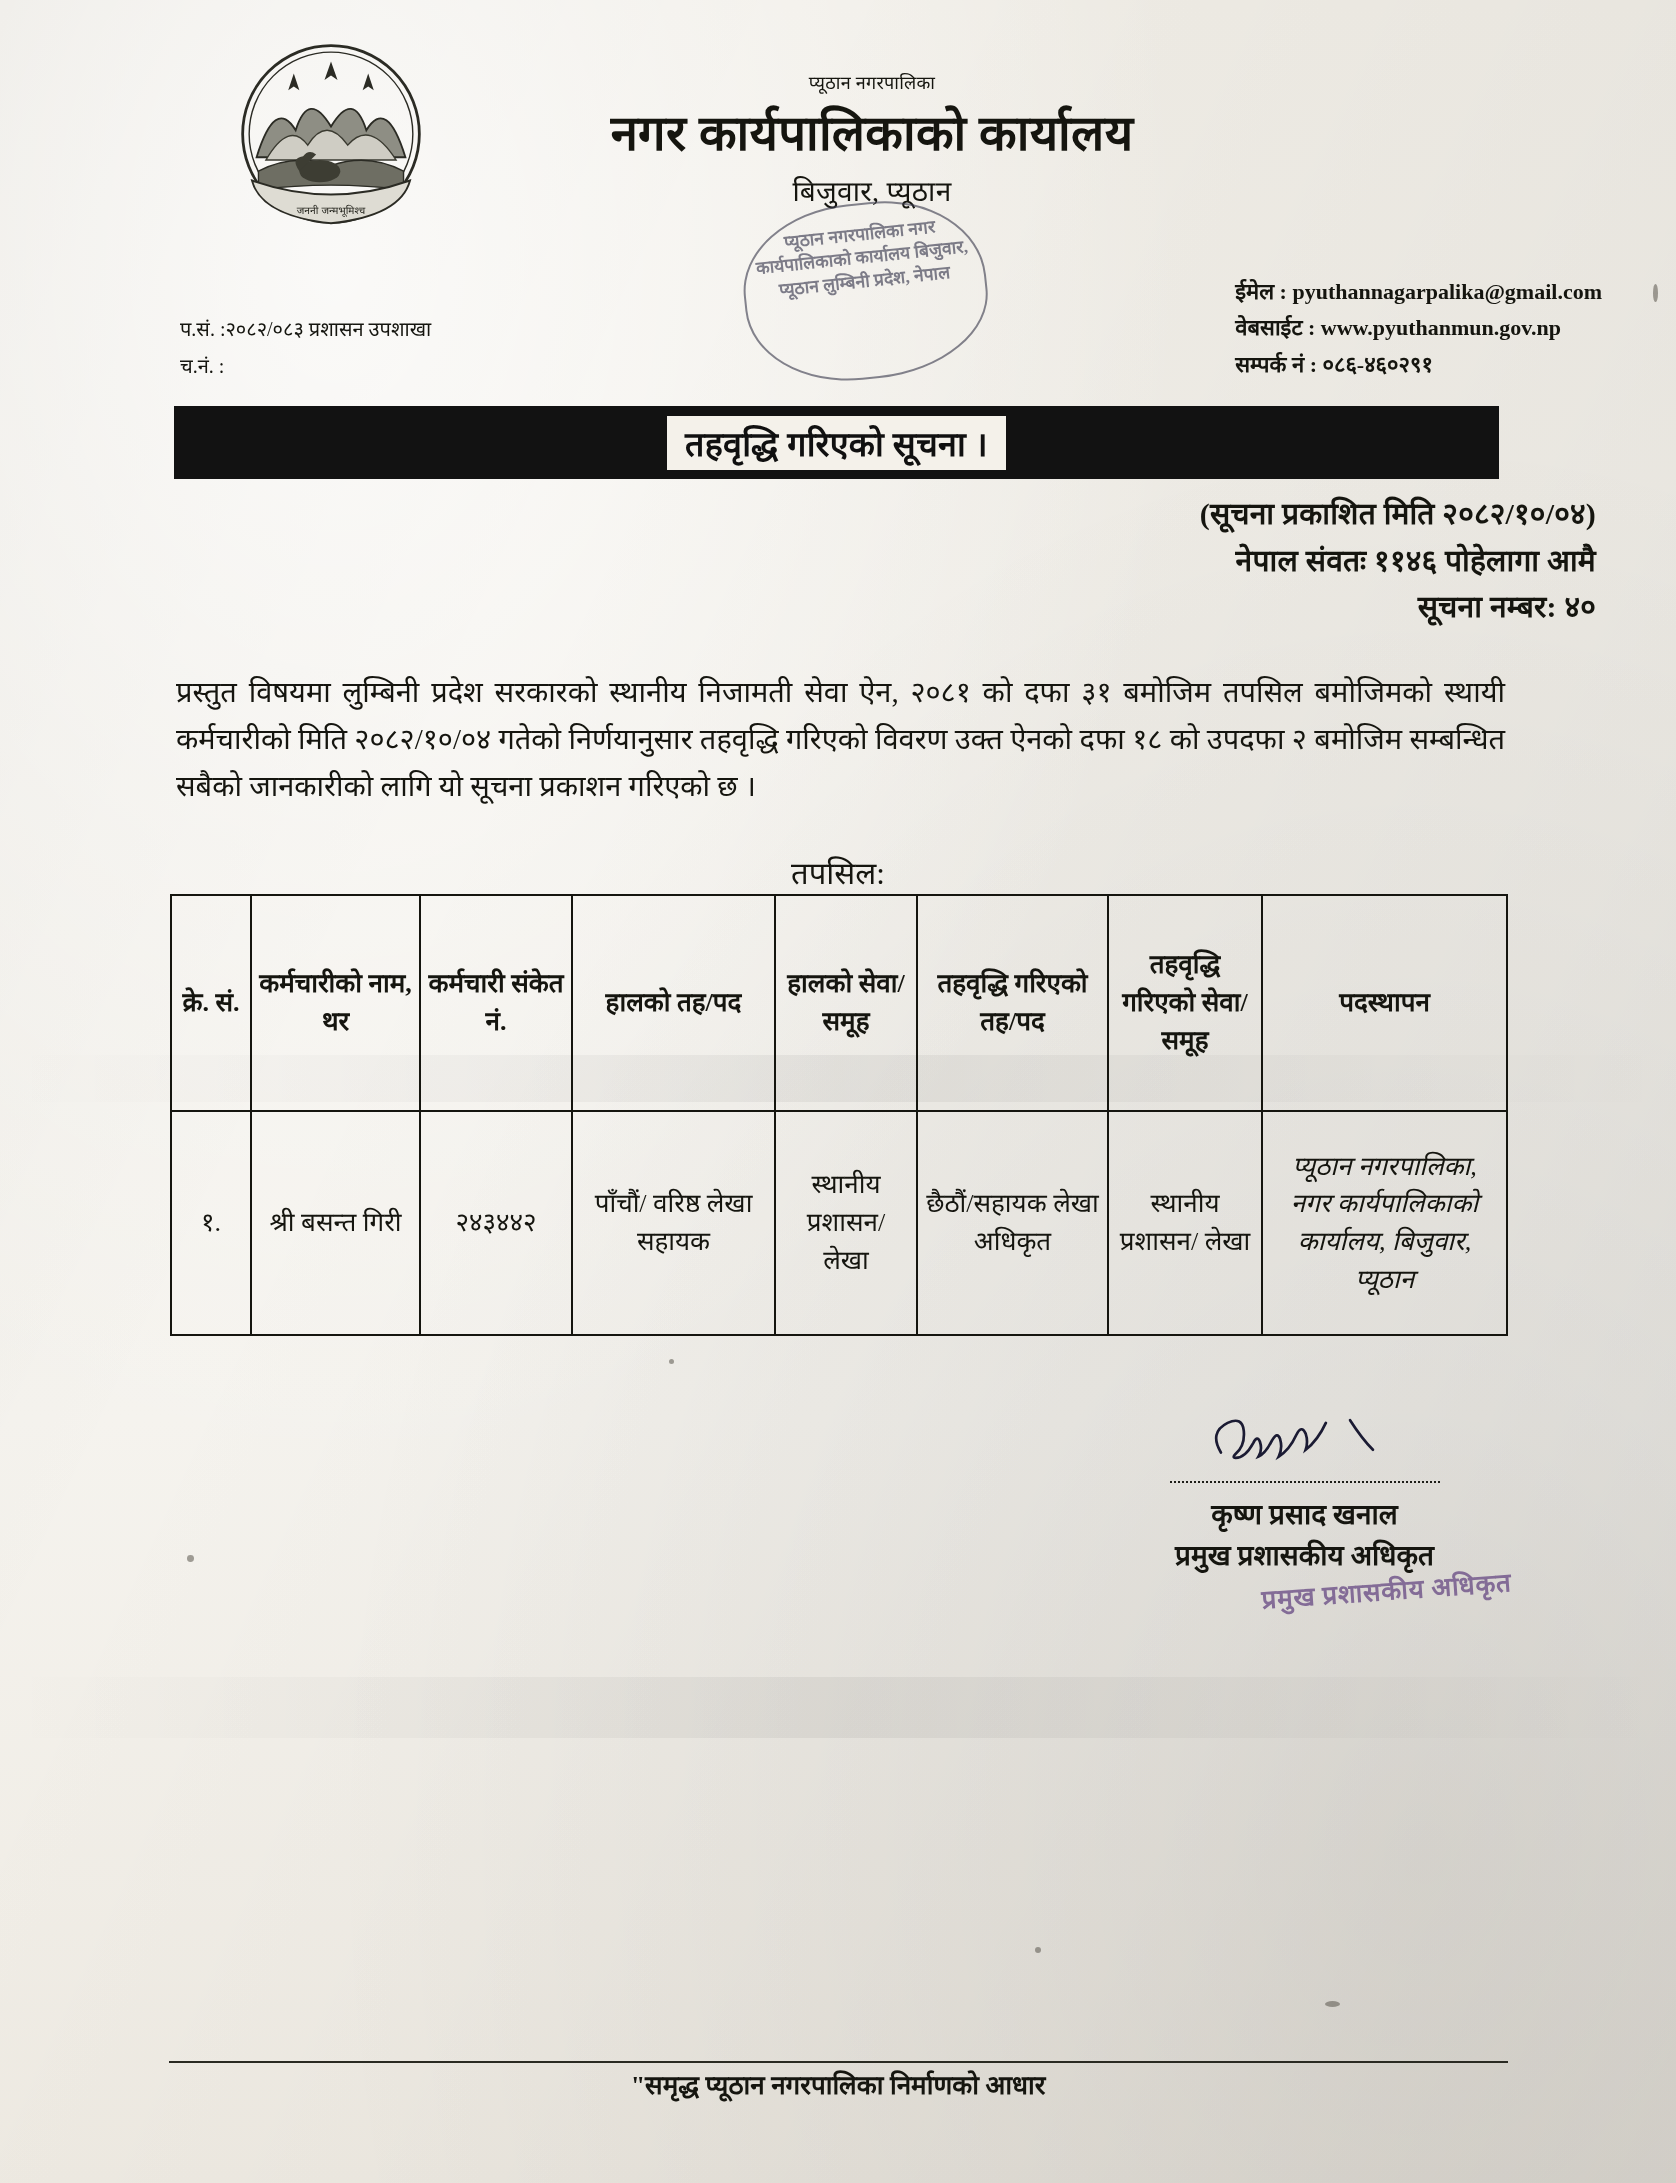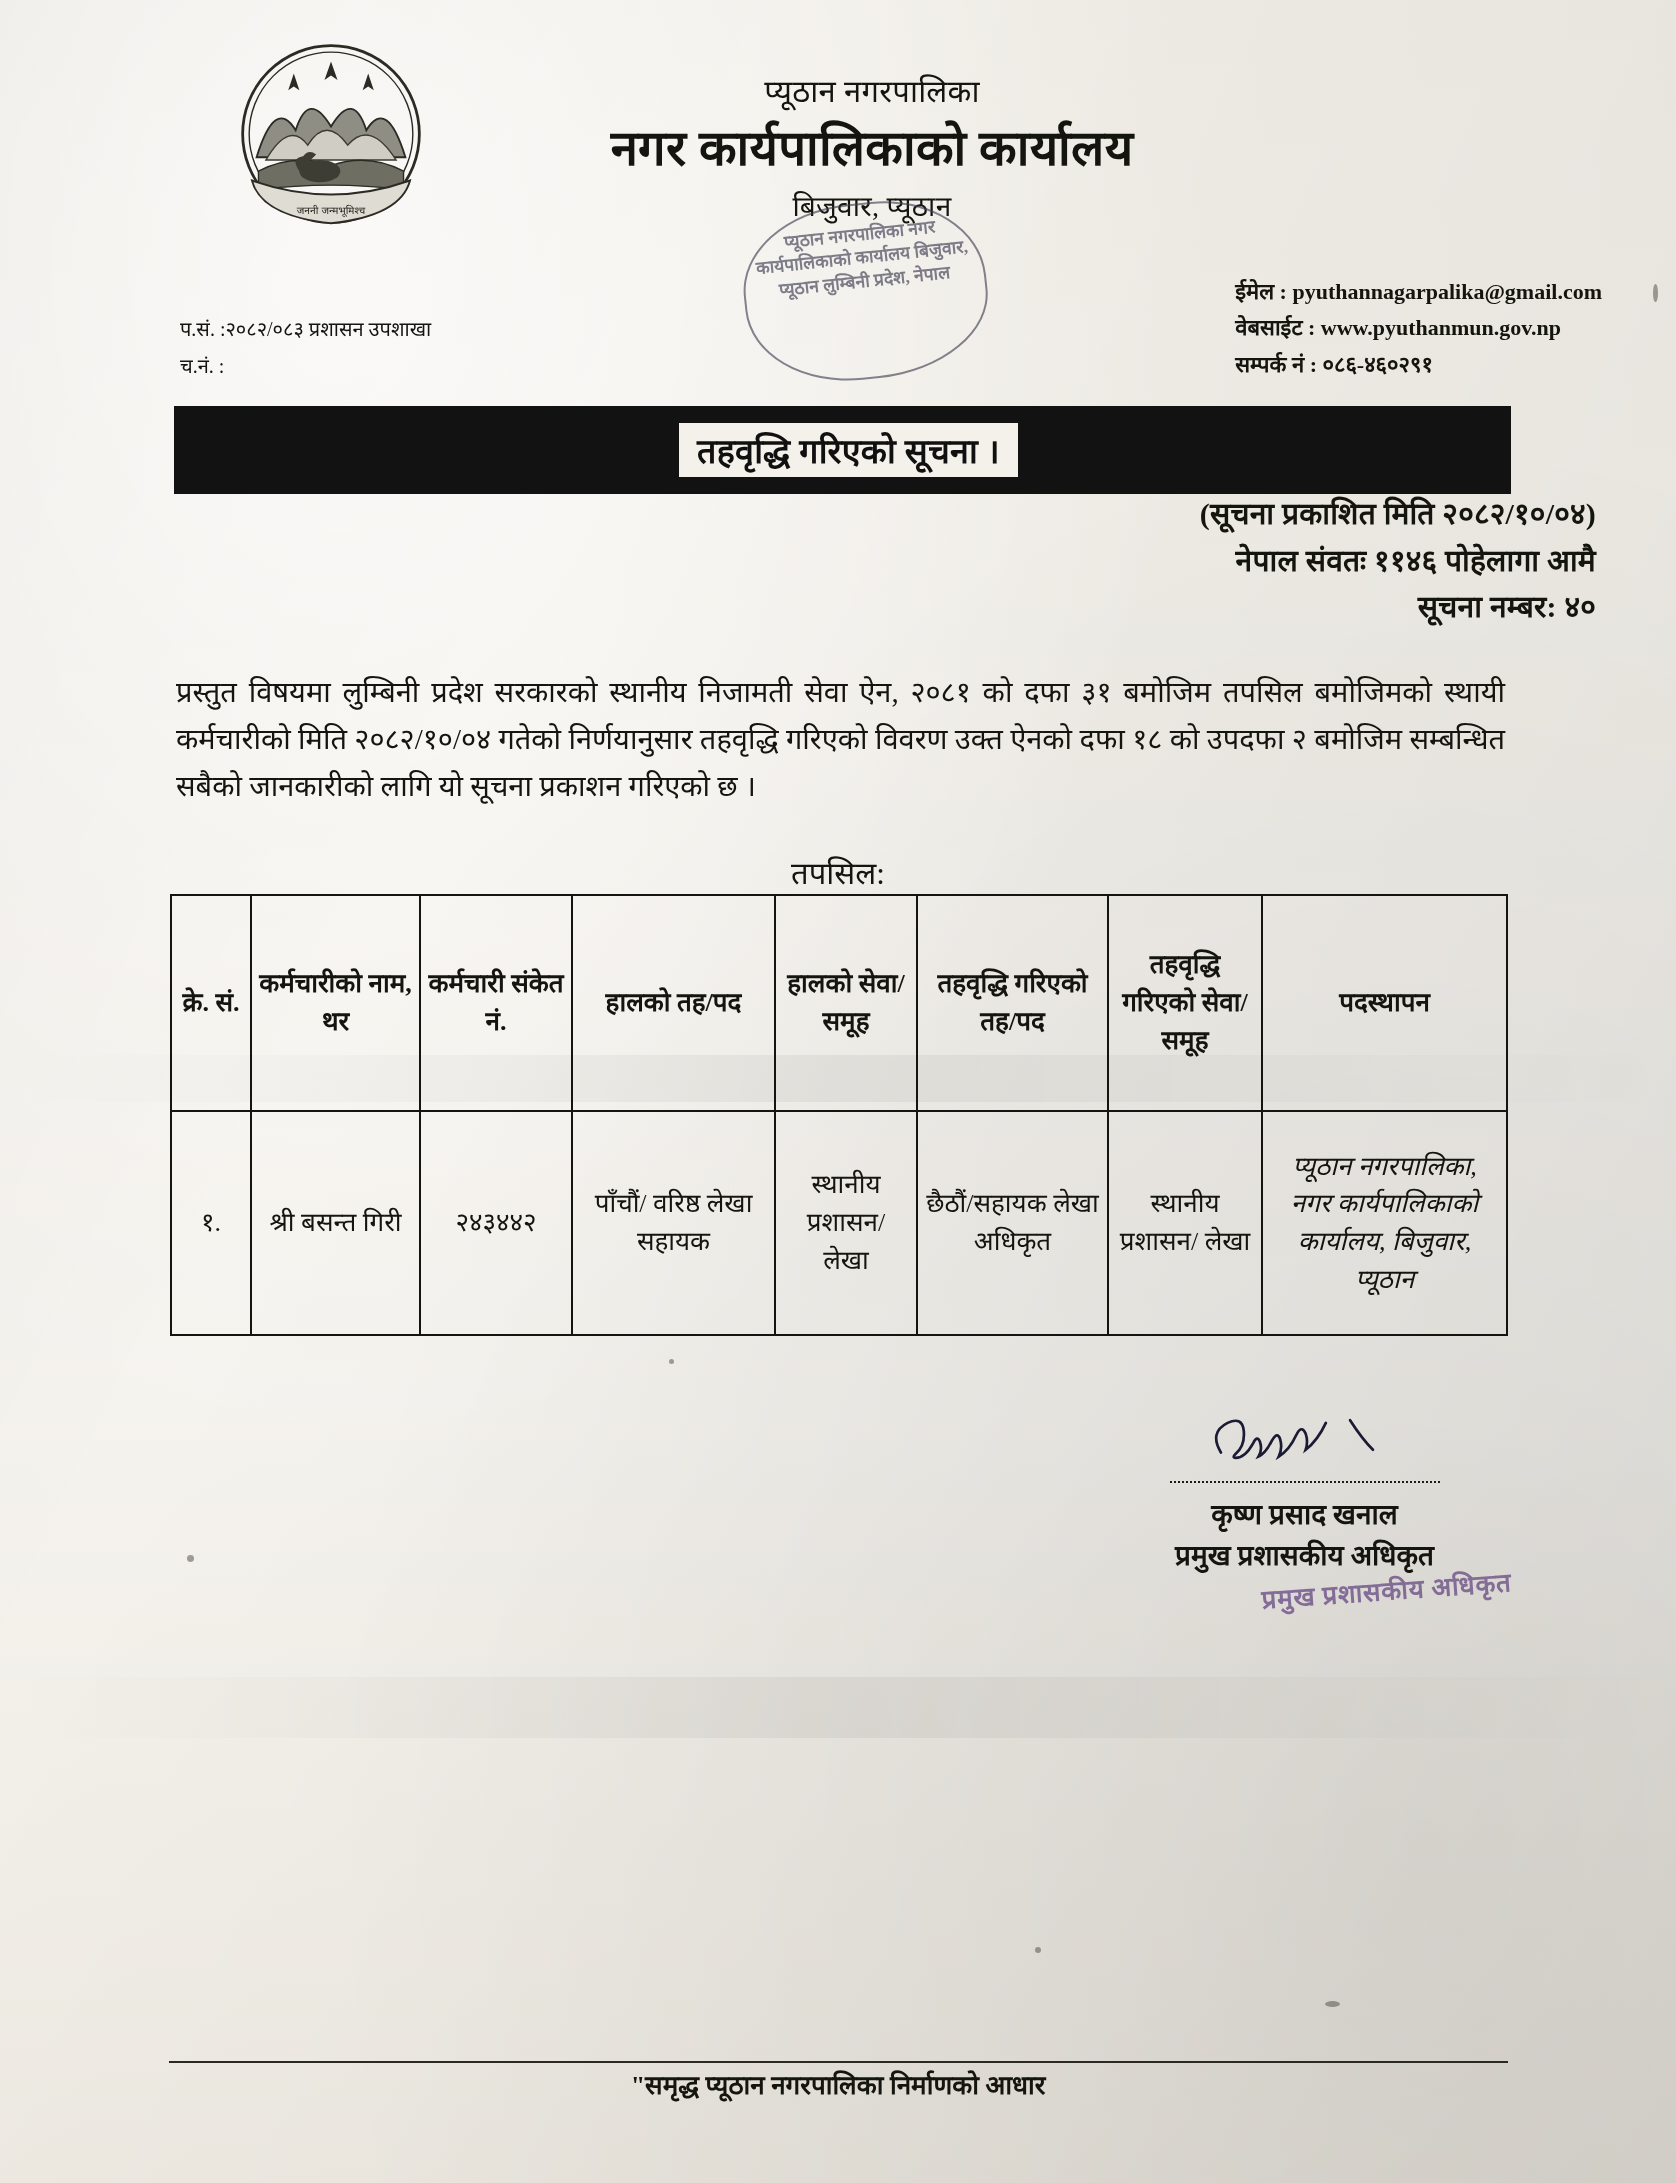--- a/index.html
+++ b/index.html
@@ -51,21 +51,21 @@
   .emblem svg { width: 100%; height: 100%; }
 
   .org-block {
     position: absolute;
     left: 473px;
     top: 73px;
     width: 798px;
     text-align: center;
   }
   .org-small {
-    font-size: 31px;
+    font-size: 18px;
     letter-spacing: 0.3px;
     line-height: 1.2;
   }
   .org-main {
     font-size: 49px;
     font-weight: bold;
     line-height: 1.25;
     margin-top: 8px;
     letter-spacing: 0.3px;
   }
@@ -117,26 +117,25 @@
     box-sizing: border-box;
     font-weight: 700;
   }
 
   
   .banner {
     position: absolute;
     left: 174px;
     top: 406px;
     width: 1325px;
-    height: 88px;
+    height: 73px;
     background: #121212;
     display: flex;
     align-items: center;
     justify-content: center;
-    padding-left: 12px;
   }
   .banner-inner {
     background: #f4f1ea;
     color: #101010;
     font-size: 34px;
     font-weight: bold;
     padding: 4px 17.6px;
     letter-spacing: 0.3px;
   }
 

